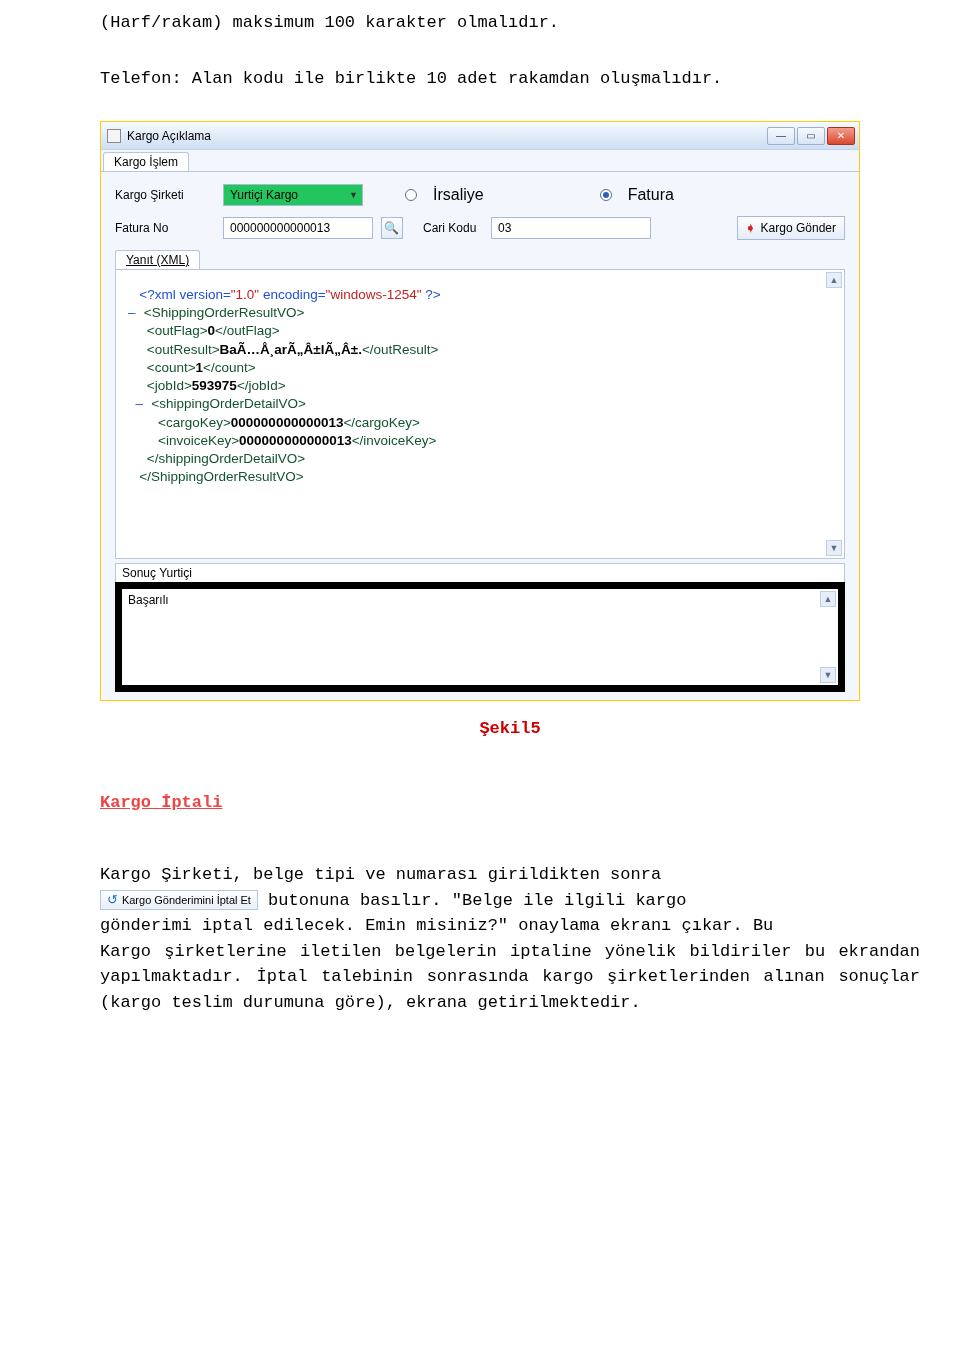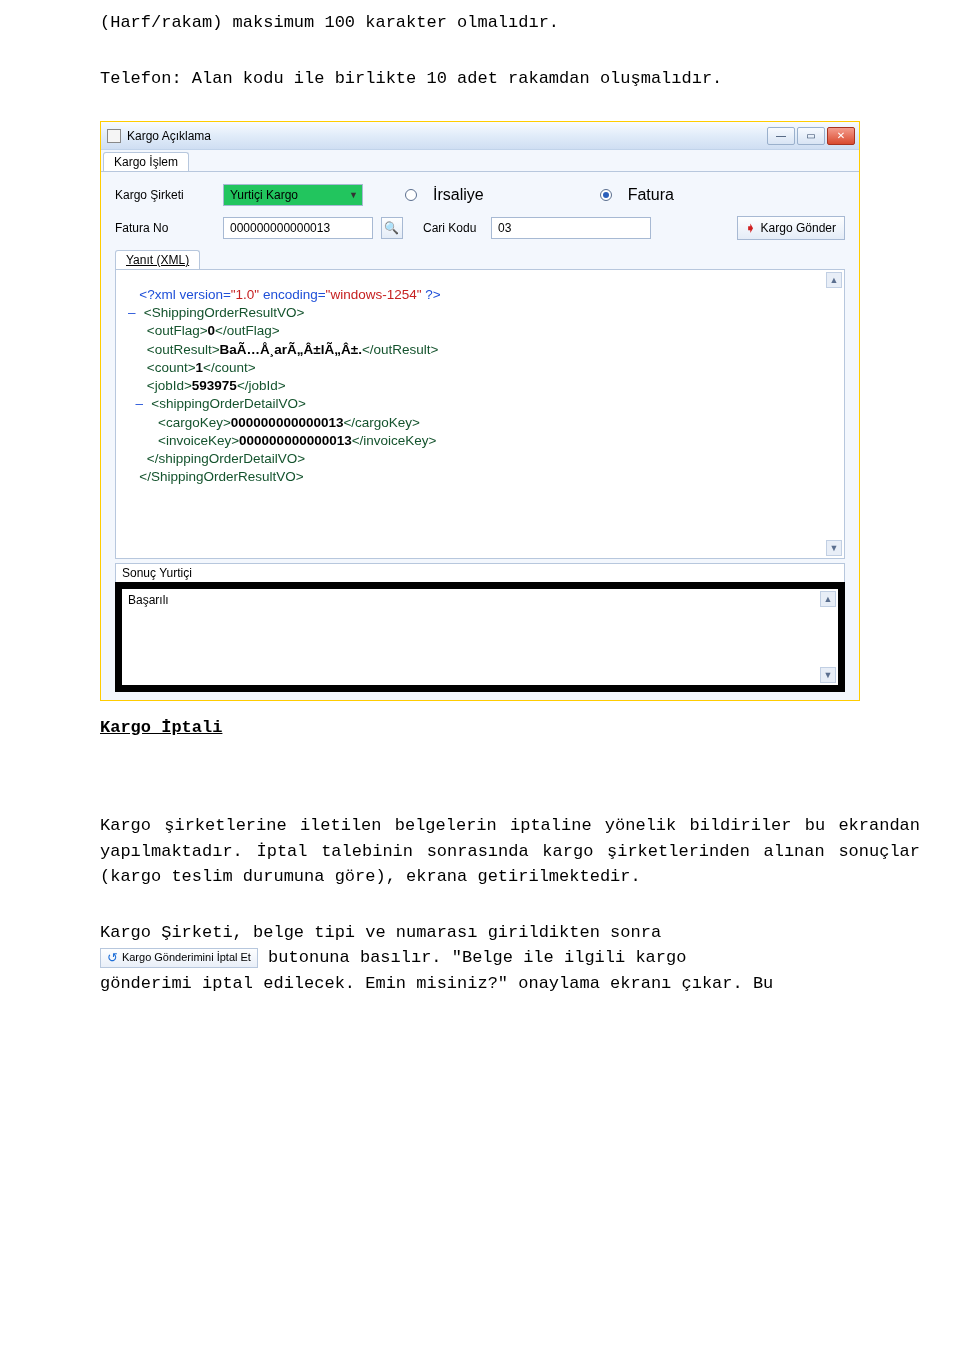--- a/index.html
+++ b/index.html
@@ -27,24 +27,24 @@
     font-family: "Courier New", monospace;
     font-weight: bold;
     color: #CC0000;
     text-align: center;
     font-size: 17px;
     margin: 18px 0 55px 0;
   }
   .section-title {
     font-family: "Courier New", monospace;
     font-weight: bold;
-    color: #000000;
+    color: #ef4444;
     font-size: 17px;
     text-decoration: underline;
-    margin-bottom: 76px;
+    margin-bottom: 50px;
   }
   
   
   .win-wrap {
     margin: 15px 0 0 0;
   }
   .win {
     border: 1px solid #FFCC00;
     background: linear-gradient(to bottom, #E9F1FB 0%, #DDE9F7 100%);
     font-family: Tahoma, Arial, sans-serif;
@@ -328,27 +328,28 @@
         <div class="sonuc-label">Sonuç Yurtiçi</div>
         <div class="sonuc-box">
           <span>Başarılı</span>
           <span class="scrollarrow" style="top:2px">▲</span>
           <span class="scrollarrow" style="bottom:2px">▼</span>
         </div>
       </div>
     </div>
   </div>
 
+  <p class="caption">Şekil5</p>
 
   <p class="section-title">Kargo İptali</p>
-
-  <p class="doc-text">Kargo şirketlerine iletilen belgelerin iptaline yönelik bildiriler bu ekrandan yapılmaktadır. İptal talebinin sonrasında kargo şirketlerinden alınan sonuçlar (kargo teslim durumuna göre), ekrana getirilmektedir.</p>
 
   <p class="doc-text" style="margin-bottom:0">
     <span>Kargo Şirketi, belge tipi ve numarası girildikten sonra</span><br>
     <span class="inline-btn-img">
       <span class="undo">↺</span>
       <span>Kargo Gönderimini İptal Et</span>
     </span><span> butonuna basılır. "Belge ile ilgili kargo</span><br>
     <span>gönderimi iptal edilecek. Emin misiniz?" onaylama ekranı çıkar. Bu</span>
   </p>
 
+  <p class="doc-text">Kargo şirketlerine iletilen belgelerin iptaline yönelik bildiriler bu ekrandan yapılmaktadır. İptal talebinin sonrasında kargo şirketlerinden alınan sonuçlar (kargo teslim durumuna göre), ekrana getirilmektedir.</p>
+
 </div>
 
 </body></html>

